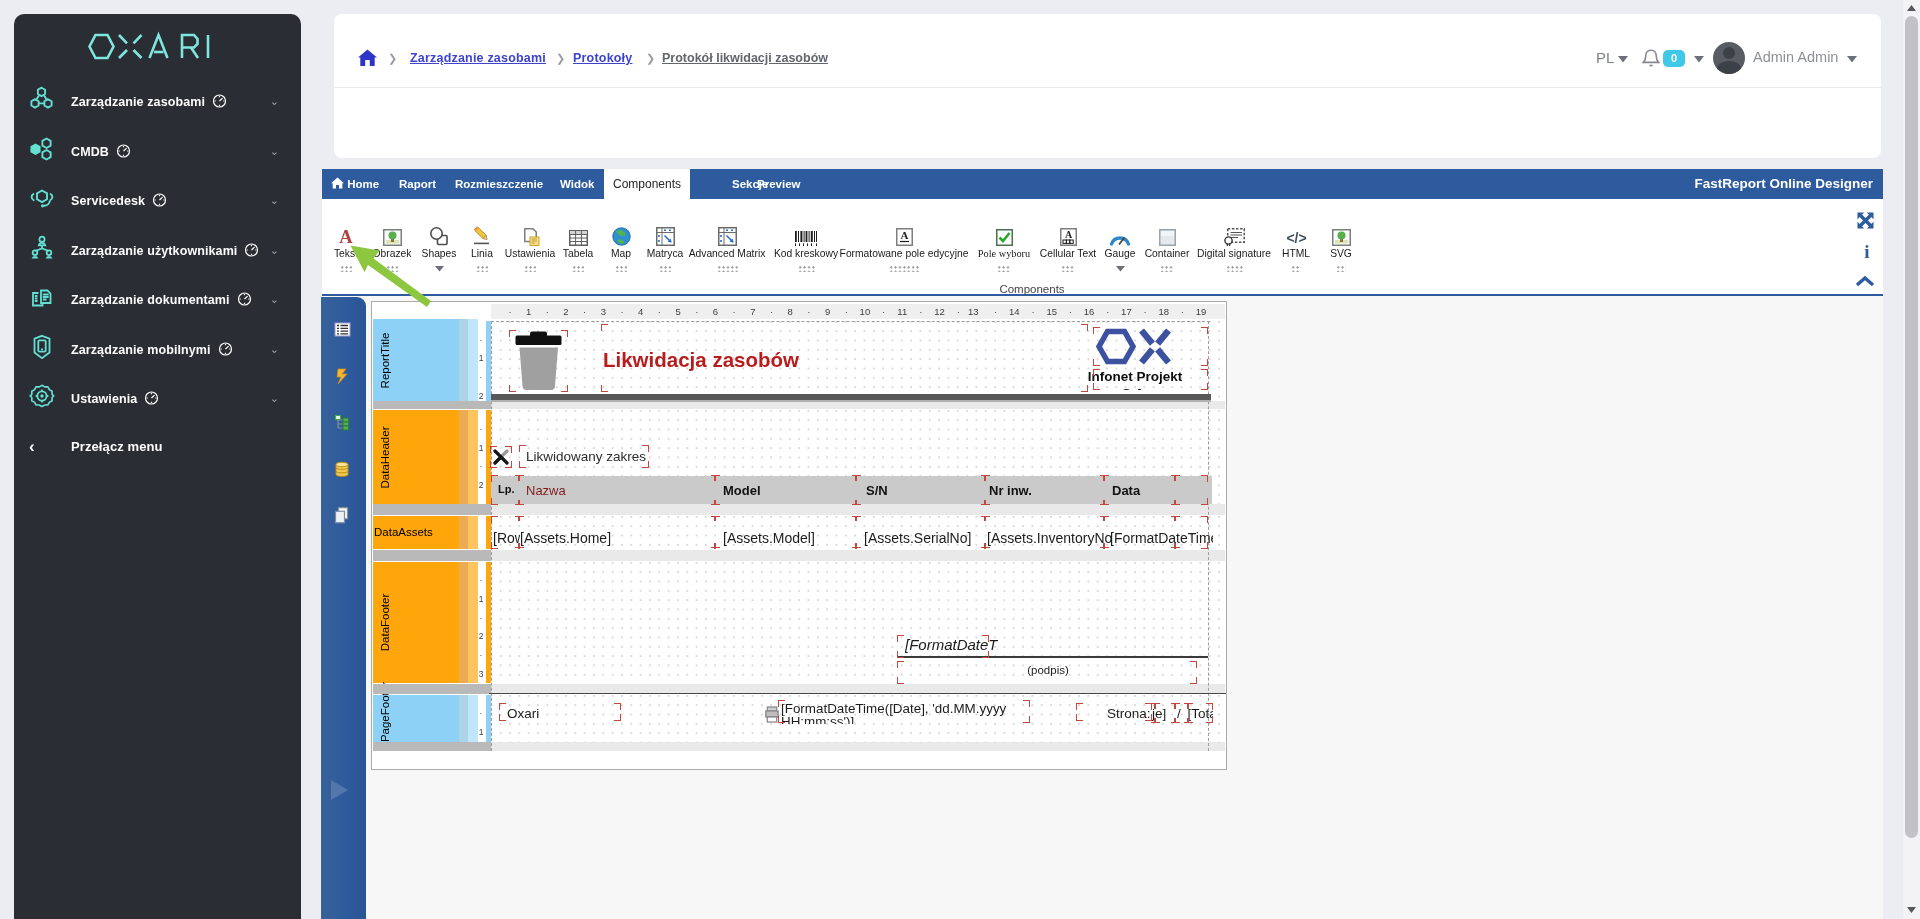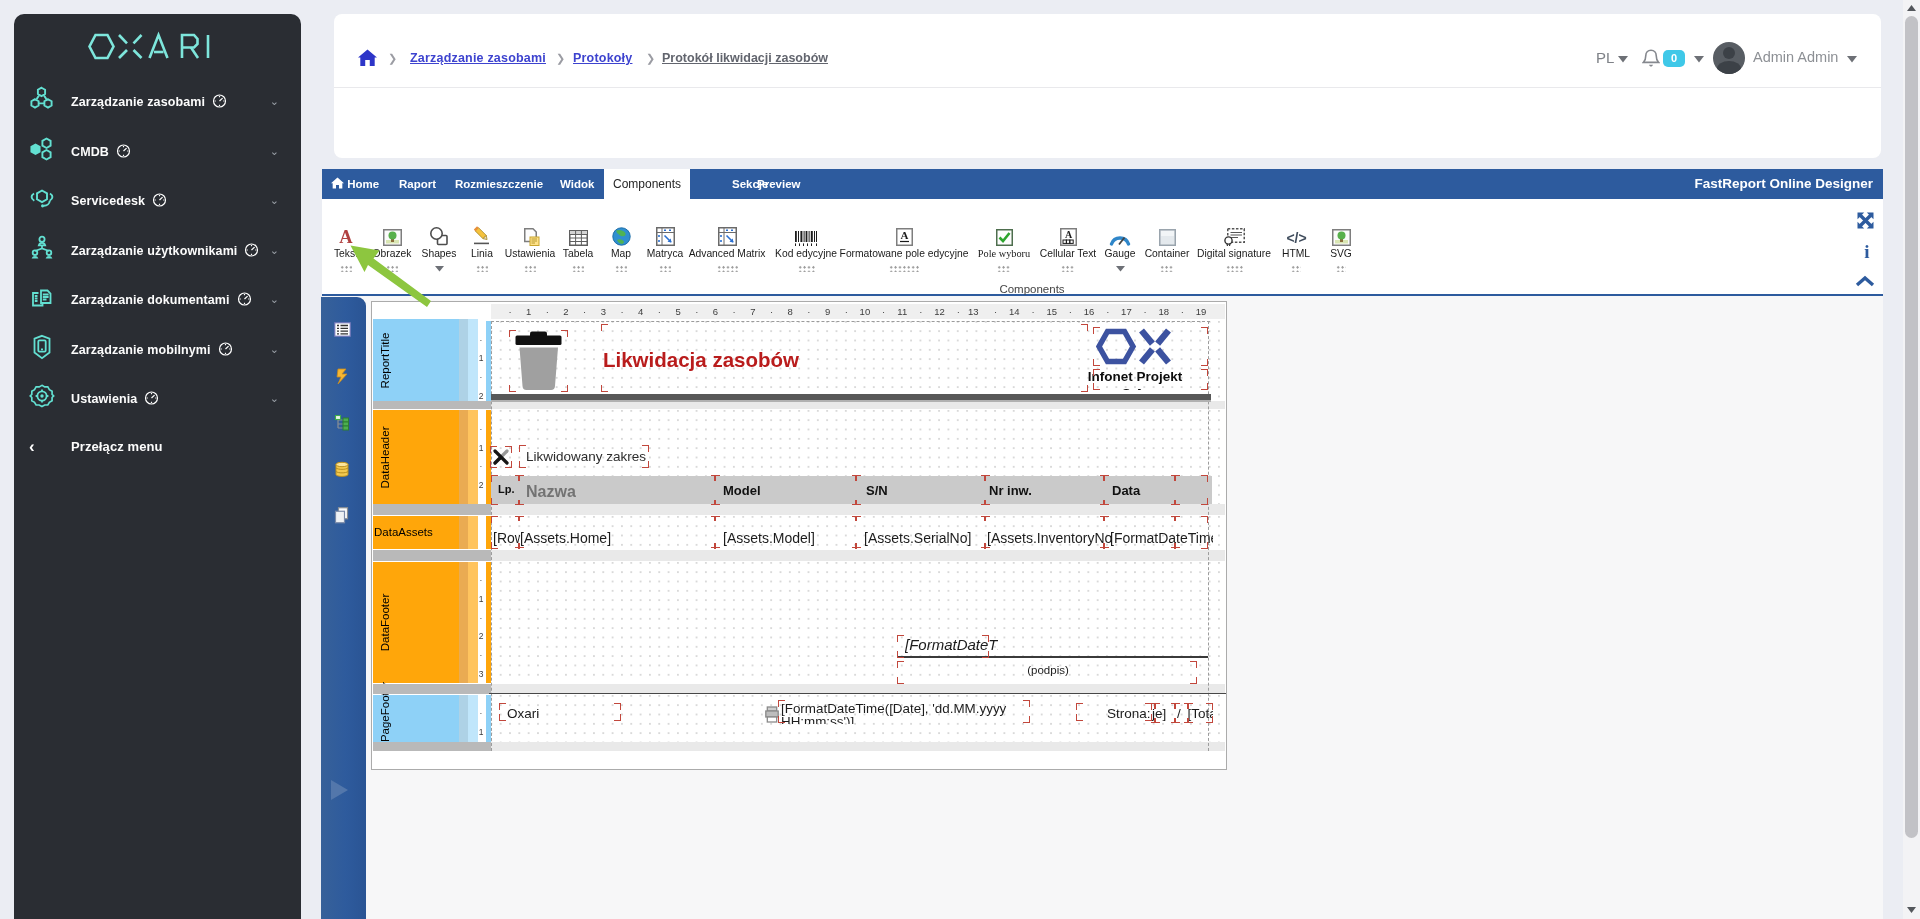--- a/index.html
+++ b/index.html
@@ -374,21 +374,21 @@
                 <rect x="21" y="0" width="1" height="11"></rect>
                 <rect x="0" y="12.4" width="1" height="2.6"></rect>
                 <rect x="4" y="12.4" width="1" height="2.6"></rect>
                 <rect x="8" y="12.4" width="1" height="2.6"></rect>
                 <rect x="12" y="12.4" width="1" height="2.6"></rect>
                 <rect x="16" y="12.4" width="1" height="2.6"></rect>
                 <rect x="21" y="12.4" width="1" height="2.6"></rect>
               </g>
             </svg>
           </div>
-          <div class="ril">Kod edycyjne</div>
+          <div class="ril">Kod kreskowy</div>
           <div class="grip" style="width:17px"></div>
         </div>
         <div class="ri" style="left: 512px; width: 140px;">
           <div class="ric">
             <svg width="17" height="18">
               <rect x="0.75" y="0.75" width="15.5" height="16.5" fill="#fff" stroke="#7e7e7e" stroke-width="1.5"></rect>
               <text x="8.5" y="11" text-anchor="middle" font-family="Liberation Serif" font-size="11" font-weight="bold" fill="#1a1a1a">A</text>
               <path d="M4 13.5 H13" stroke="#1a1a1a" stroke-width="1.2"></path>
             </svg>
           </div>
@@ -663,21 +663,21 @@
         <div class="mk tr" style="left: 133px; top: 144px;"></div>
         <div class="mk bl" style="left: 118px; top: 159px;"></div>
         <div class="mk br" style="left: 133px; top: 159px;"></div>
         <div class="abs" style="left: 154px; top: 147px; font-size: 13.5px; color: rgb(46, 46, 46); white-space: nowrap;">Likwidowany zakres</div>
         <div class="mk tl" style="left: 147px; top: 143px;"></div>
         <div class="mk tr" style="left: 270px; top: 143px;"></div>
         <div class="mk bl" style="left: 147px; top: 159px;"></div>
         <div class="mk br" style="left: 270px; top: 159px;"></div>
         <div class="abs" style="left: 119px; top: 174px; width: 721px; height: 28px; background: rgb(202, 202, 202);"></div>
         <div class="abs" style="left: 126px; top: 181px; font-size: 11px; font-weight: bold; color: rgb(17, 17, 17);">Lp.</div>
-        <div class="abs" style="left: 154px; top: 181px; font-size: 16px; font-weight: bold; color: #737373;">Nazwa</div>
+        <div class="abs" style="left: 154px; top: 181px; font-size: 13px; font-weight: normal; color: #7f1d1d;">Nazwa</div>
         <div class="abs" style="left: 351px; top: 181px; font-size: 13px; font-weight: bold; color: rgb(17, 17, 17);">Model</div>
         <div class="abs" style="left: 494px; top: 181px; font-size: 13px; font-weight: bold; color: rgb(17, 17, 17);">S/N</div>
         <div class="abs" style="left: 617px; top: 181px; font-size: 13px; font-weight: bold; color: rgb(17, 17, 17);">Nr inw.</div>
         <div class="abs" style="left: 740px; top: 181px; font-size: 13px; font-weight: bold; color: rgb(17, 17, 17);">Data</div>
         <div class="tmk" style="left: 142.5px; top: 173px; width: 9px; height: 1.4px; background: rgb(194, 71, 60);"></div>
         <div class="tmk" style="left: 146.3px; top: 173px; width: 1.4px; height: 5.5px; background: rgb(194, 71, 60);"></div>
         <div class="tmk" style="left: 142.5px; top: 201.6px; width: 9px; height: 1.4px; background: rgb(194, 71, 60);"></div>
         <div class="tmk" style="left: 146.3px; top: 197.5px; width: 1.4px; height: 5.5px; background: rgb(194, 71, 60);"></div>
         <div class="tmk" style="left: 338.5px; top: 173px; width: 9px; height: 1.4px; background: rgb(194, 71, 60);"></div>
         <div class="tmk" style="left: 342.3px; top: 173px; width: 1.4px; height: 5.5px; background: rgb(194, 71, 60);"></div>

